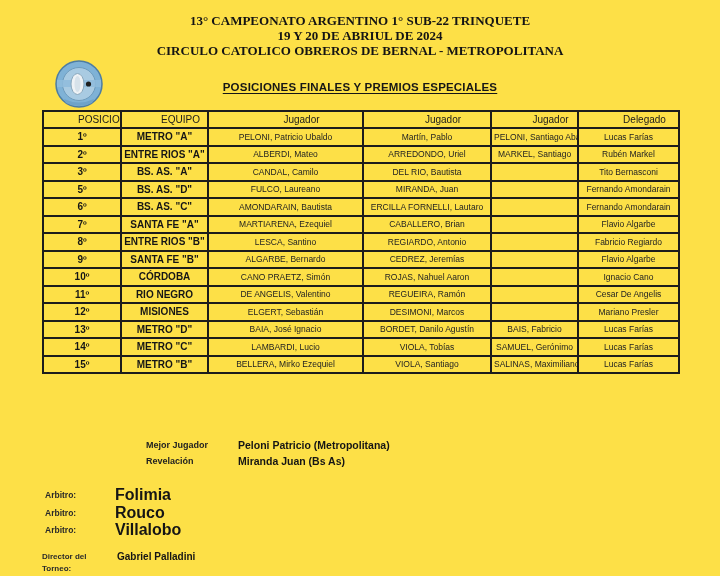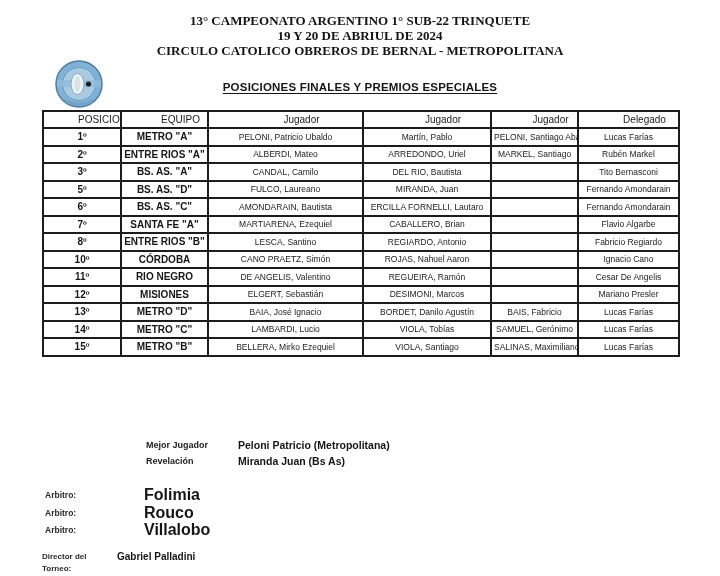--- a/index.html
+++ b/index.html
@@ -1,19 +1,19 @@
 <!DOCTYPE html>
 <html><head>
 <meta charset="utf-8">
 <style>
   html,body{margin:0;padding:0;background:#e9e9e9;}
   .page{
     position:relative;
     width:720px;height:576px;
-    background:#ffffff;
+    background:#fde047;
     overflow:hidden;
     font-family:"Liberation Sans", sans-serif;
     color:#1b1b1b;
   }
   
   .doc-header{
     padding-top:13px;
     text-align:center;
     font-family:"Liberation Serif", serif;
     font-weight:bold;
@@ -69,21 +69,21 @@
     font-size:10px;
     font-weight:bold;
     color:#161616;
   }
   
   .awards{position:absolute;left:130px;top:437px;}
   .award-row{display:flex;line-height:16px;margin-left:16px;}
   .award-label{width:92px;font-size:9px;font-weight:bold;color:#222;}
   .award-value{font-size:10.5px;font-weight:bold;color:#151515;}
   .officials{position:absolute;left:45px;top:489px;}
-  .official-row{display:flex;line-height:12px;margin-bottom:5.5px;gap:29px;}
+  .official-row{display:flex;line-height:12px;margin-bottom:5.5px;}
   .official-label{width:70px;font-size:8.5px;font-weight:bold;color:#2a2a2a;}
   .official-value{font-size:16px;font-weight:bold;color:#151515;}
   .director{position:absolute;left:42px;top:551px;display:flex;}
   .director-label{width:75px;font-size:8px;font-weight:bold;color:#2a2a2a;line-height:12px;}
   .director-value{font-size:10px;font-weight:bold;color:#151515;line-height:11px;}
 </style>
 </head>
 <body>
 
 <div class="page">
@@ -178,20 +178,28 @@
         </tr>
         <tr>
           <td class="c0">8º</td>
           <td class="c1">ENTRE RIOS "B"</td>
           <td class="c2">LESCA, Santino</td>
           <td class="c3">REGIARDO, Antonio</td>
           <td class="c4"></td>
           <td class="c5">Fabricio Regiardo</td>
         </tr>
         <tr>
+          <td class="c0">9º</td>
+          <td class="c1">SANTA FE "B"</td>
+          <td class="c2">ALGARBE, Bernardo</td>
+          <td class="c3">CEDREZ, Jeremías</td>
+          <td class="c4"></td>
+          <td class="c5">Flavio Algarbe</td>
+        </tr>
+        <tr>
           <td class="c0">10º</td>
           <td class="c1">CÓRDOBA</td>
           <td class="c2">CANO PRAETZ, Simón</td>
           <td class="c3">ROJAS, Nahuel Aaron</td>
           <td class="c4"></td>
           <td class="c5">Ignacio Cano</td>
         </tr>
         <tr>
           <td class="c0">11º</td>
           <td class="c1">RIO NEGRO</td>

